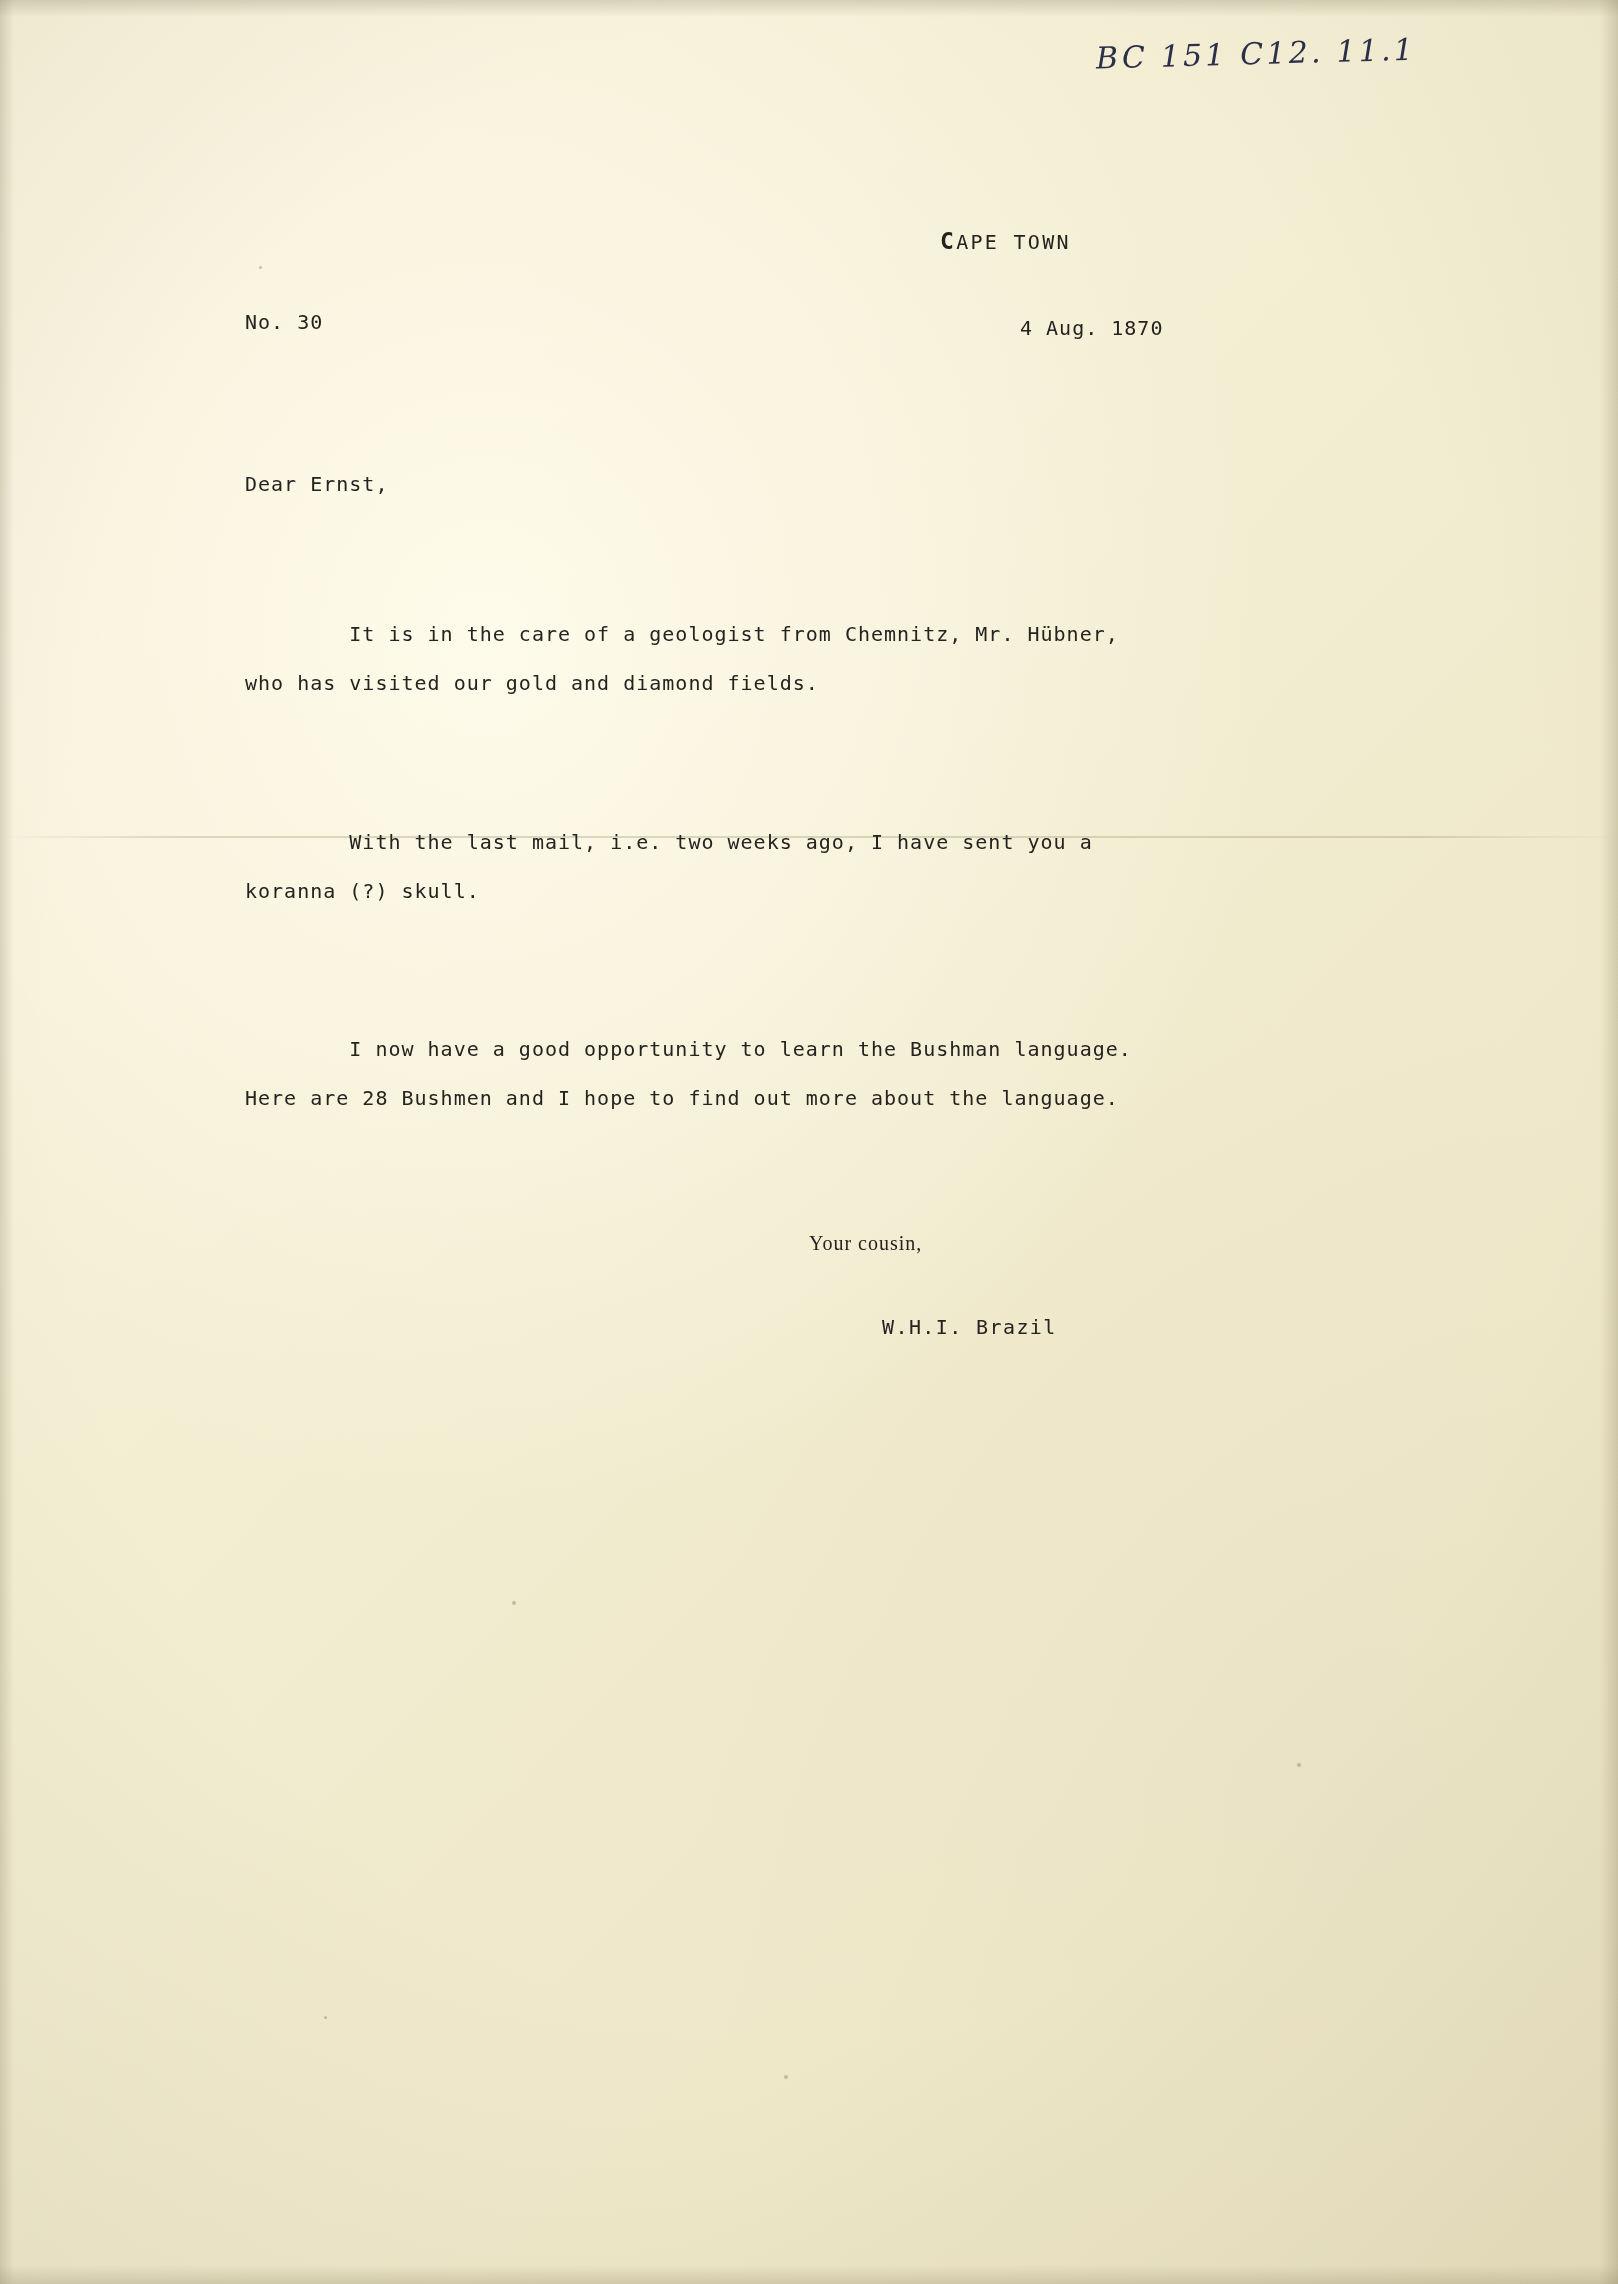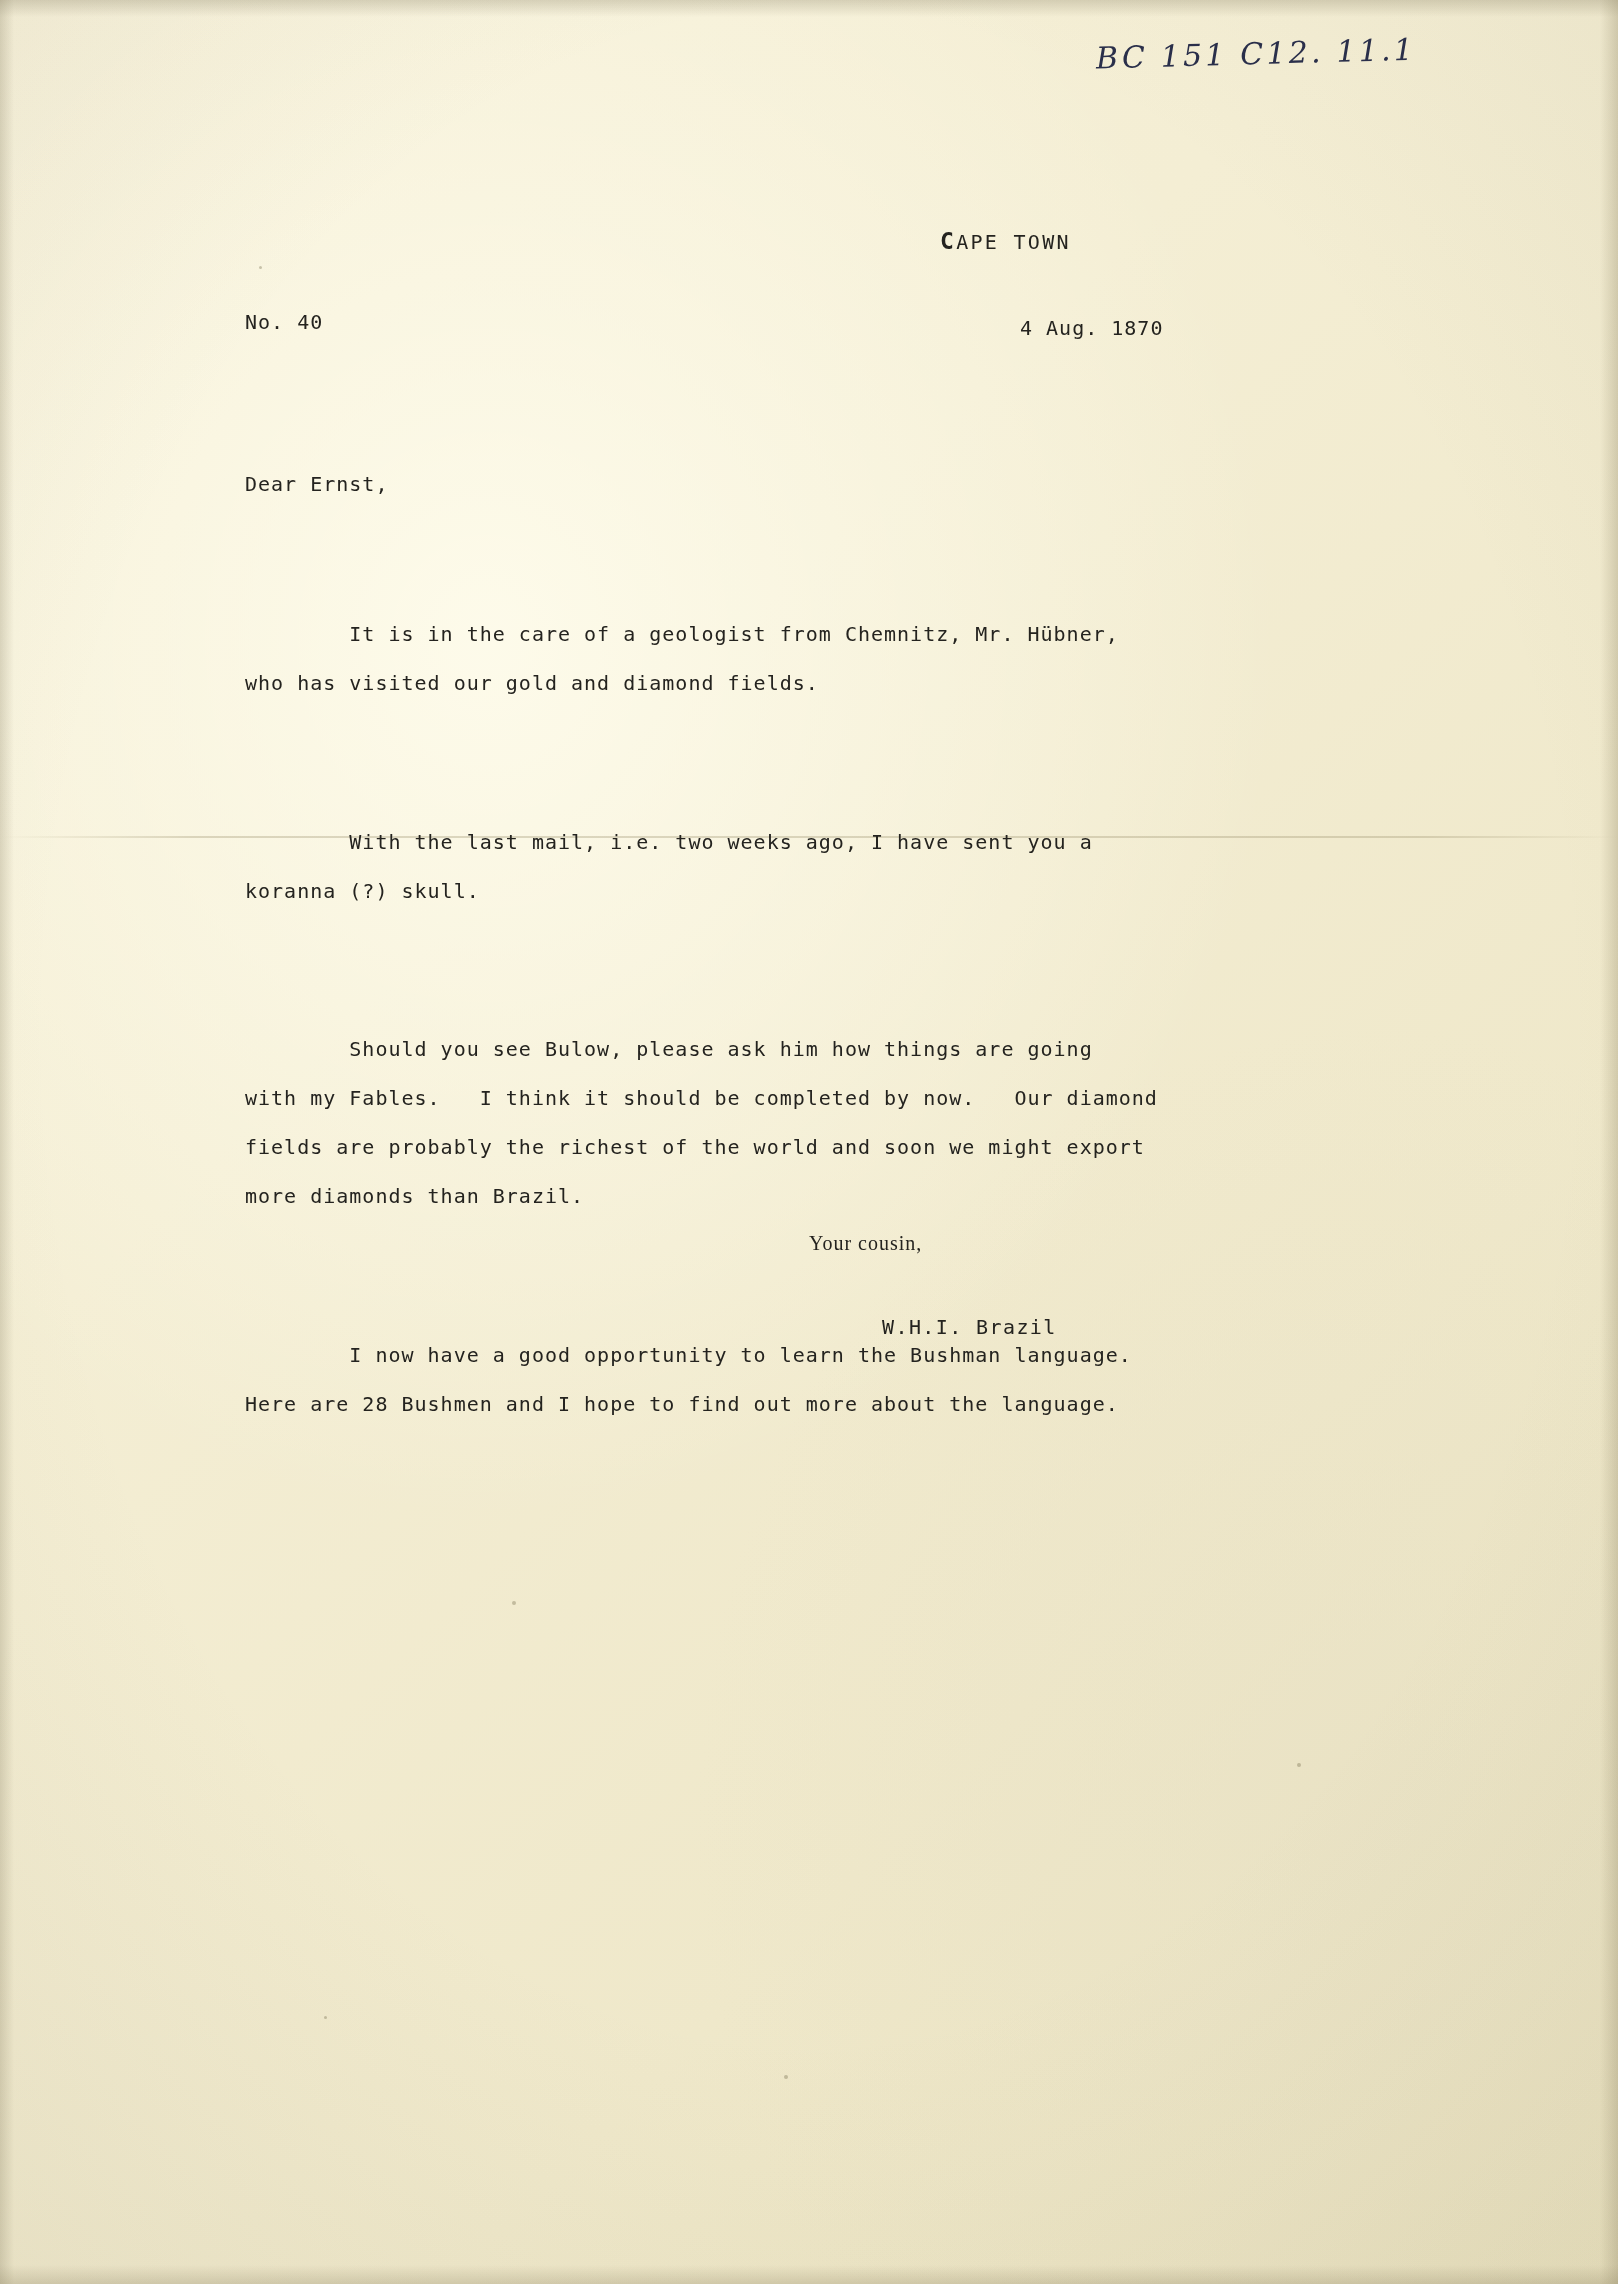--- a/index.html
+++ b/index.html
@@ -156,33 +156,29 @@
   <div class="speck" style="left:1297px; top:1763px; width:3.9px; height:3.9px;"></div>
   <div class="speck" style="left:784px; top:2075px; width:3.9px; height:3.9px;"></div>
   <div class="speck" style="left:324px; top:2016px; width:3.2px; height:3.2px;"></div>
 
   <div class="archive-ref">BC 151  C12. 11.1</div>
 
   <div class="typed heading-city"><span class="drop-cap">C</span><span>APE TOWN</span></div>
 
   <div class="typed date-line">4 Aug. 1870</div>
 
-  <div class="typed ref-no">No. 40</div>
+  <div class="typed ref-no">No. 30</div>
 
   <div class="typed salutation">Dear Ernst,</div>
 
   <div class="typed body-block">
     <p>        It is in the care of a geologist from Chemnitz, Mr. Hübner,
 who has visited our gold and diamond fields.</p>
     <p>        With the last mail, i.e. two weeks ago, I have sent you a
 koranna (?) skull.</p>
-    <p>        Should you see Bulow, please ask him how things are going
-with my Fables.   I think it should be completed by now.   Our diamond
-fields are probably the richest of the world and soon we might export
-more diamonds than Brazil.</p>
     <p>        I now have a good opportunity to learn the Bushman language.
 Here are 28 Bushmen and I hope to find out more about the language.</p>
   </div>
 
   <div class="typed closing">Your cousin,</div>
   <div class="typed signature">W.H.I. Brazil</div>
 
 </div>
 
 

